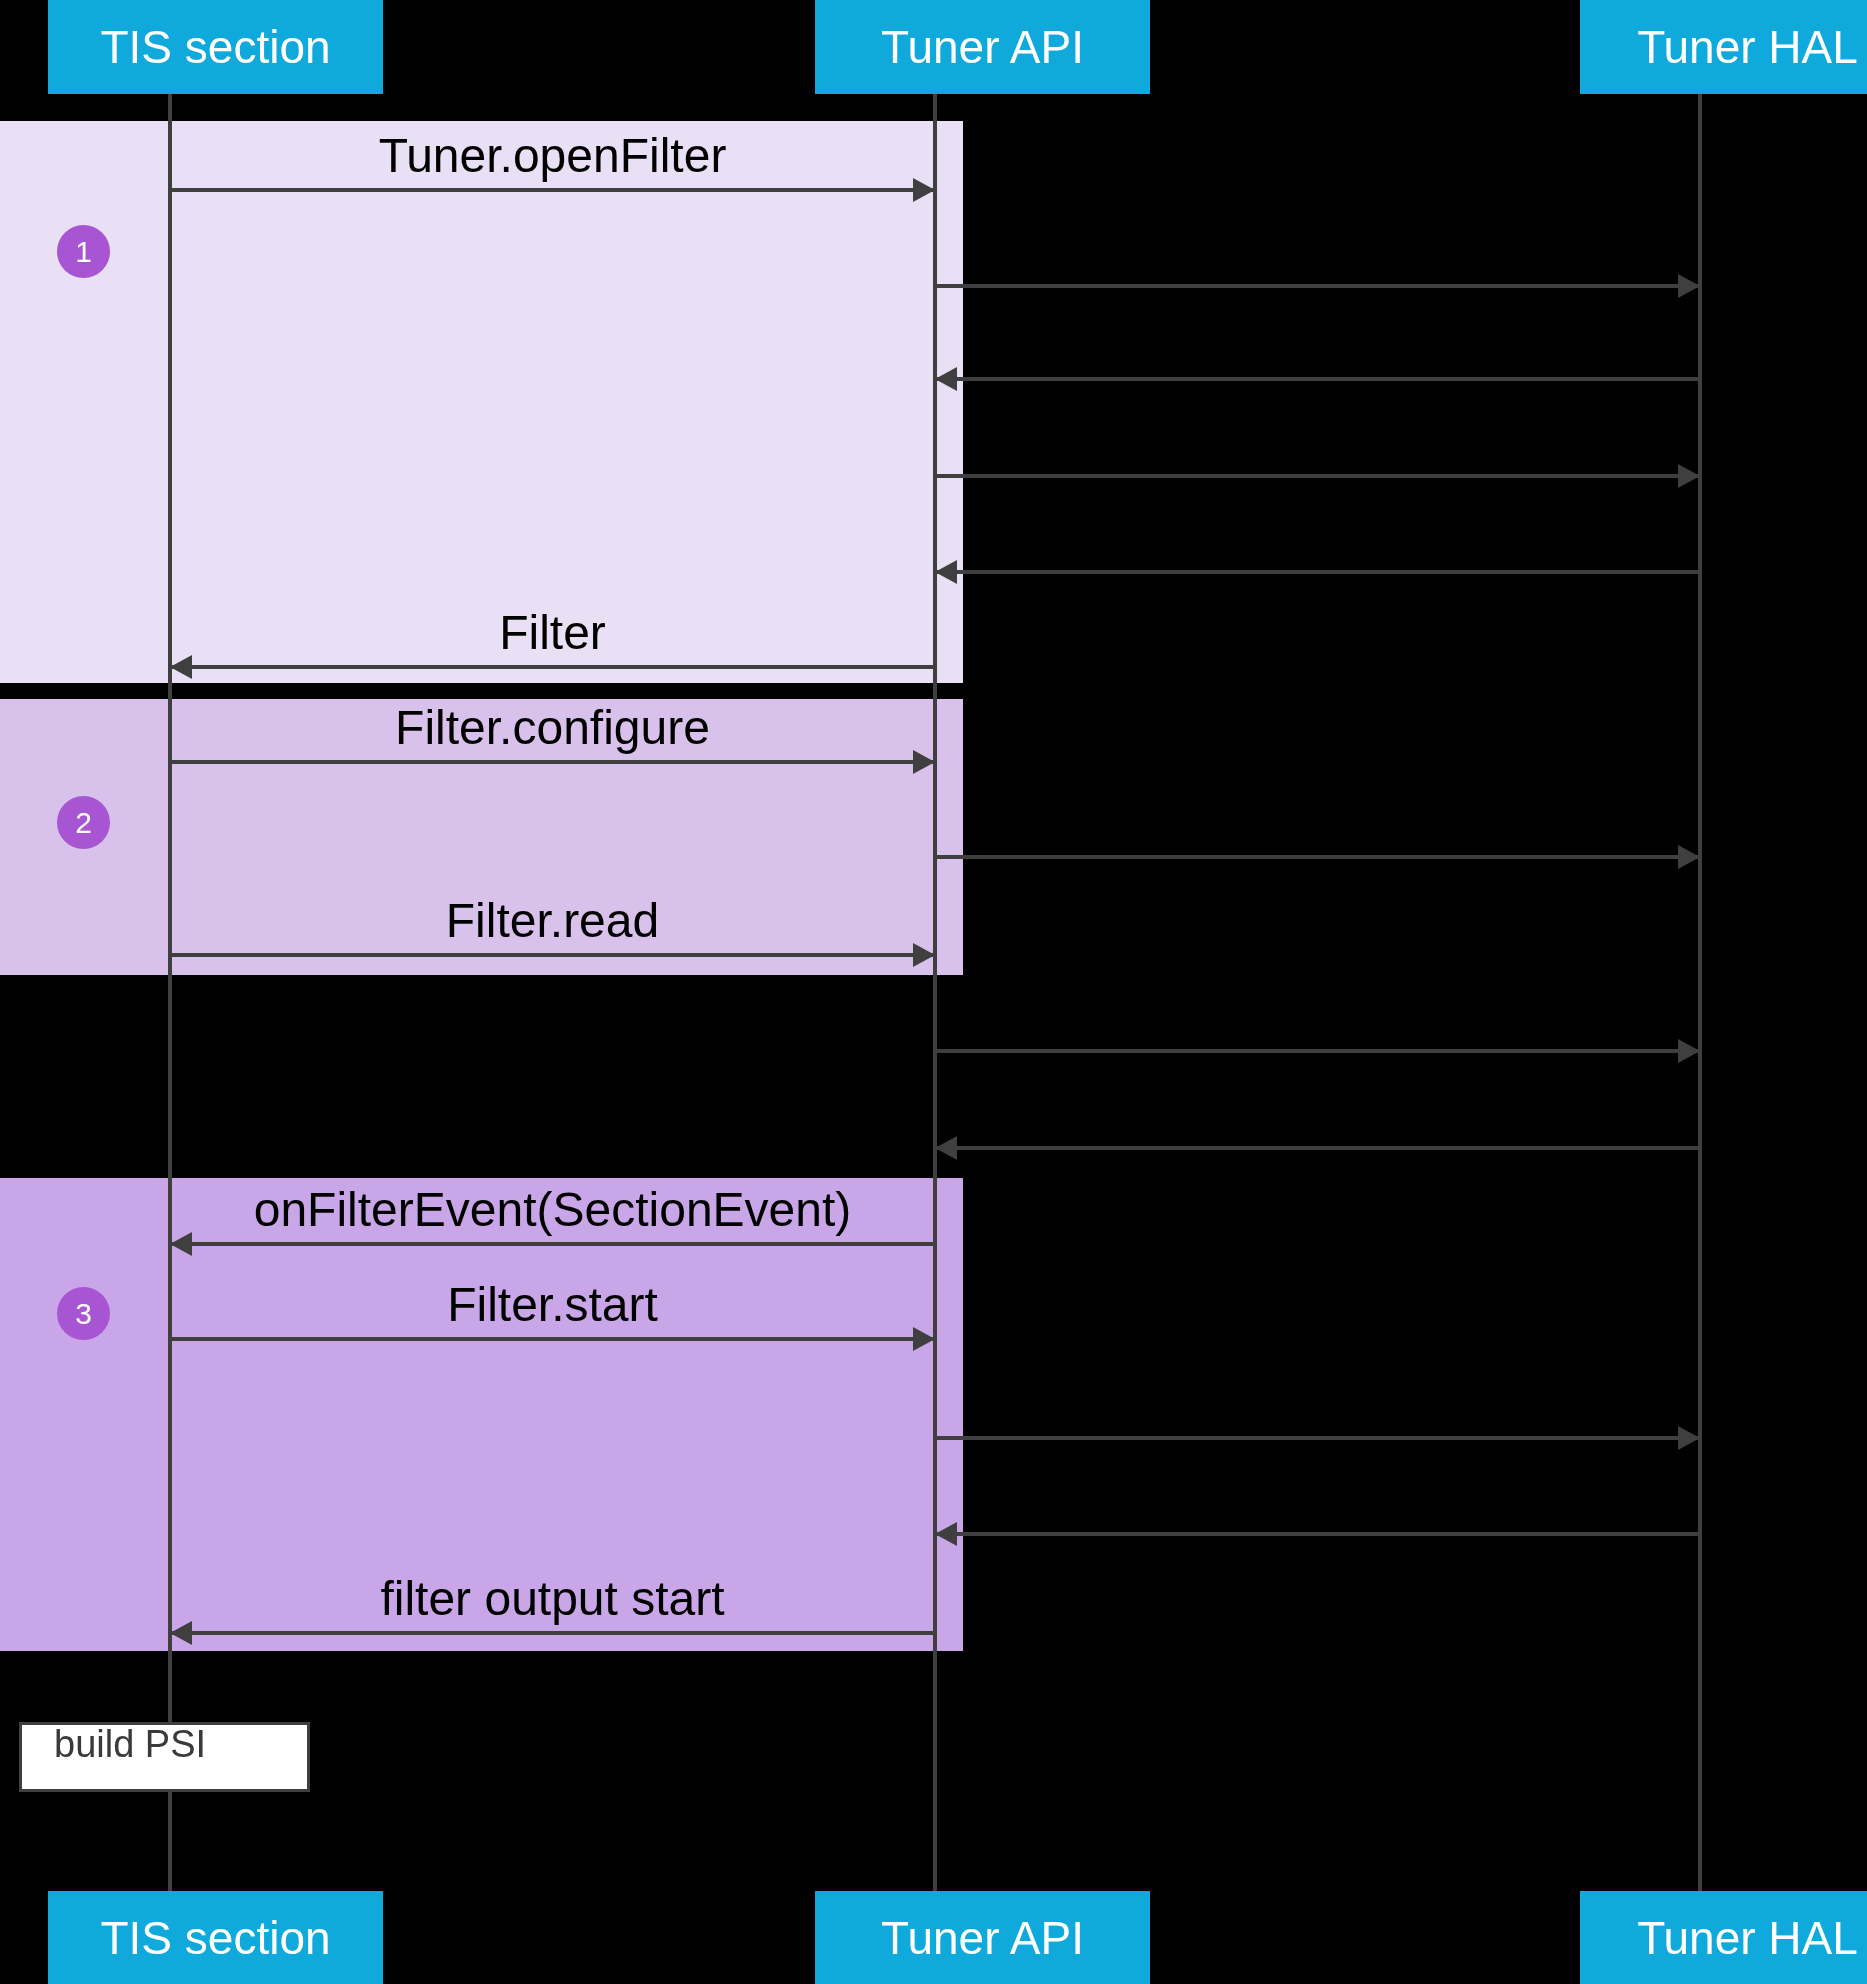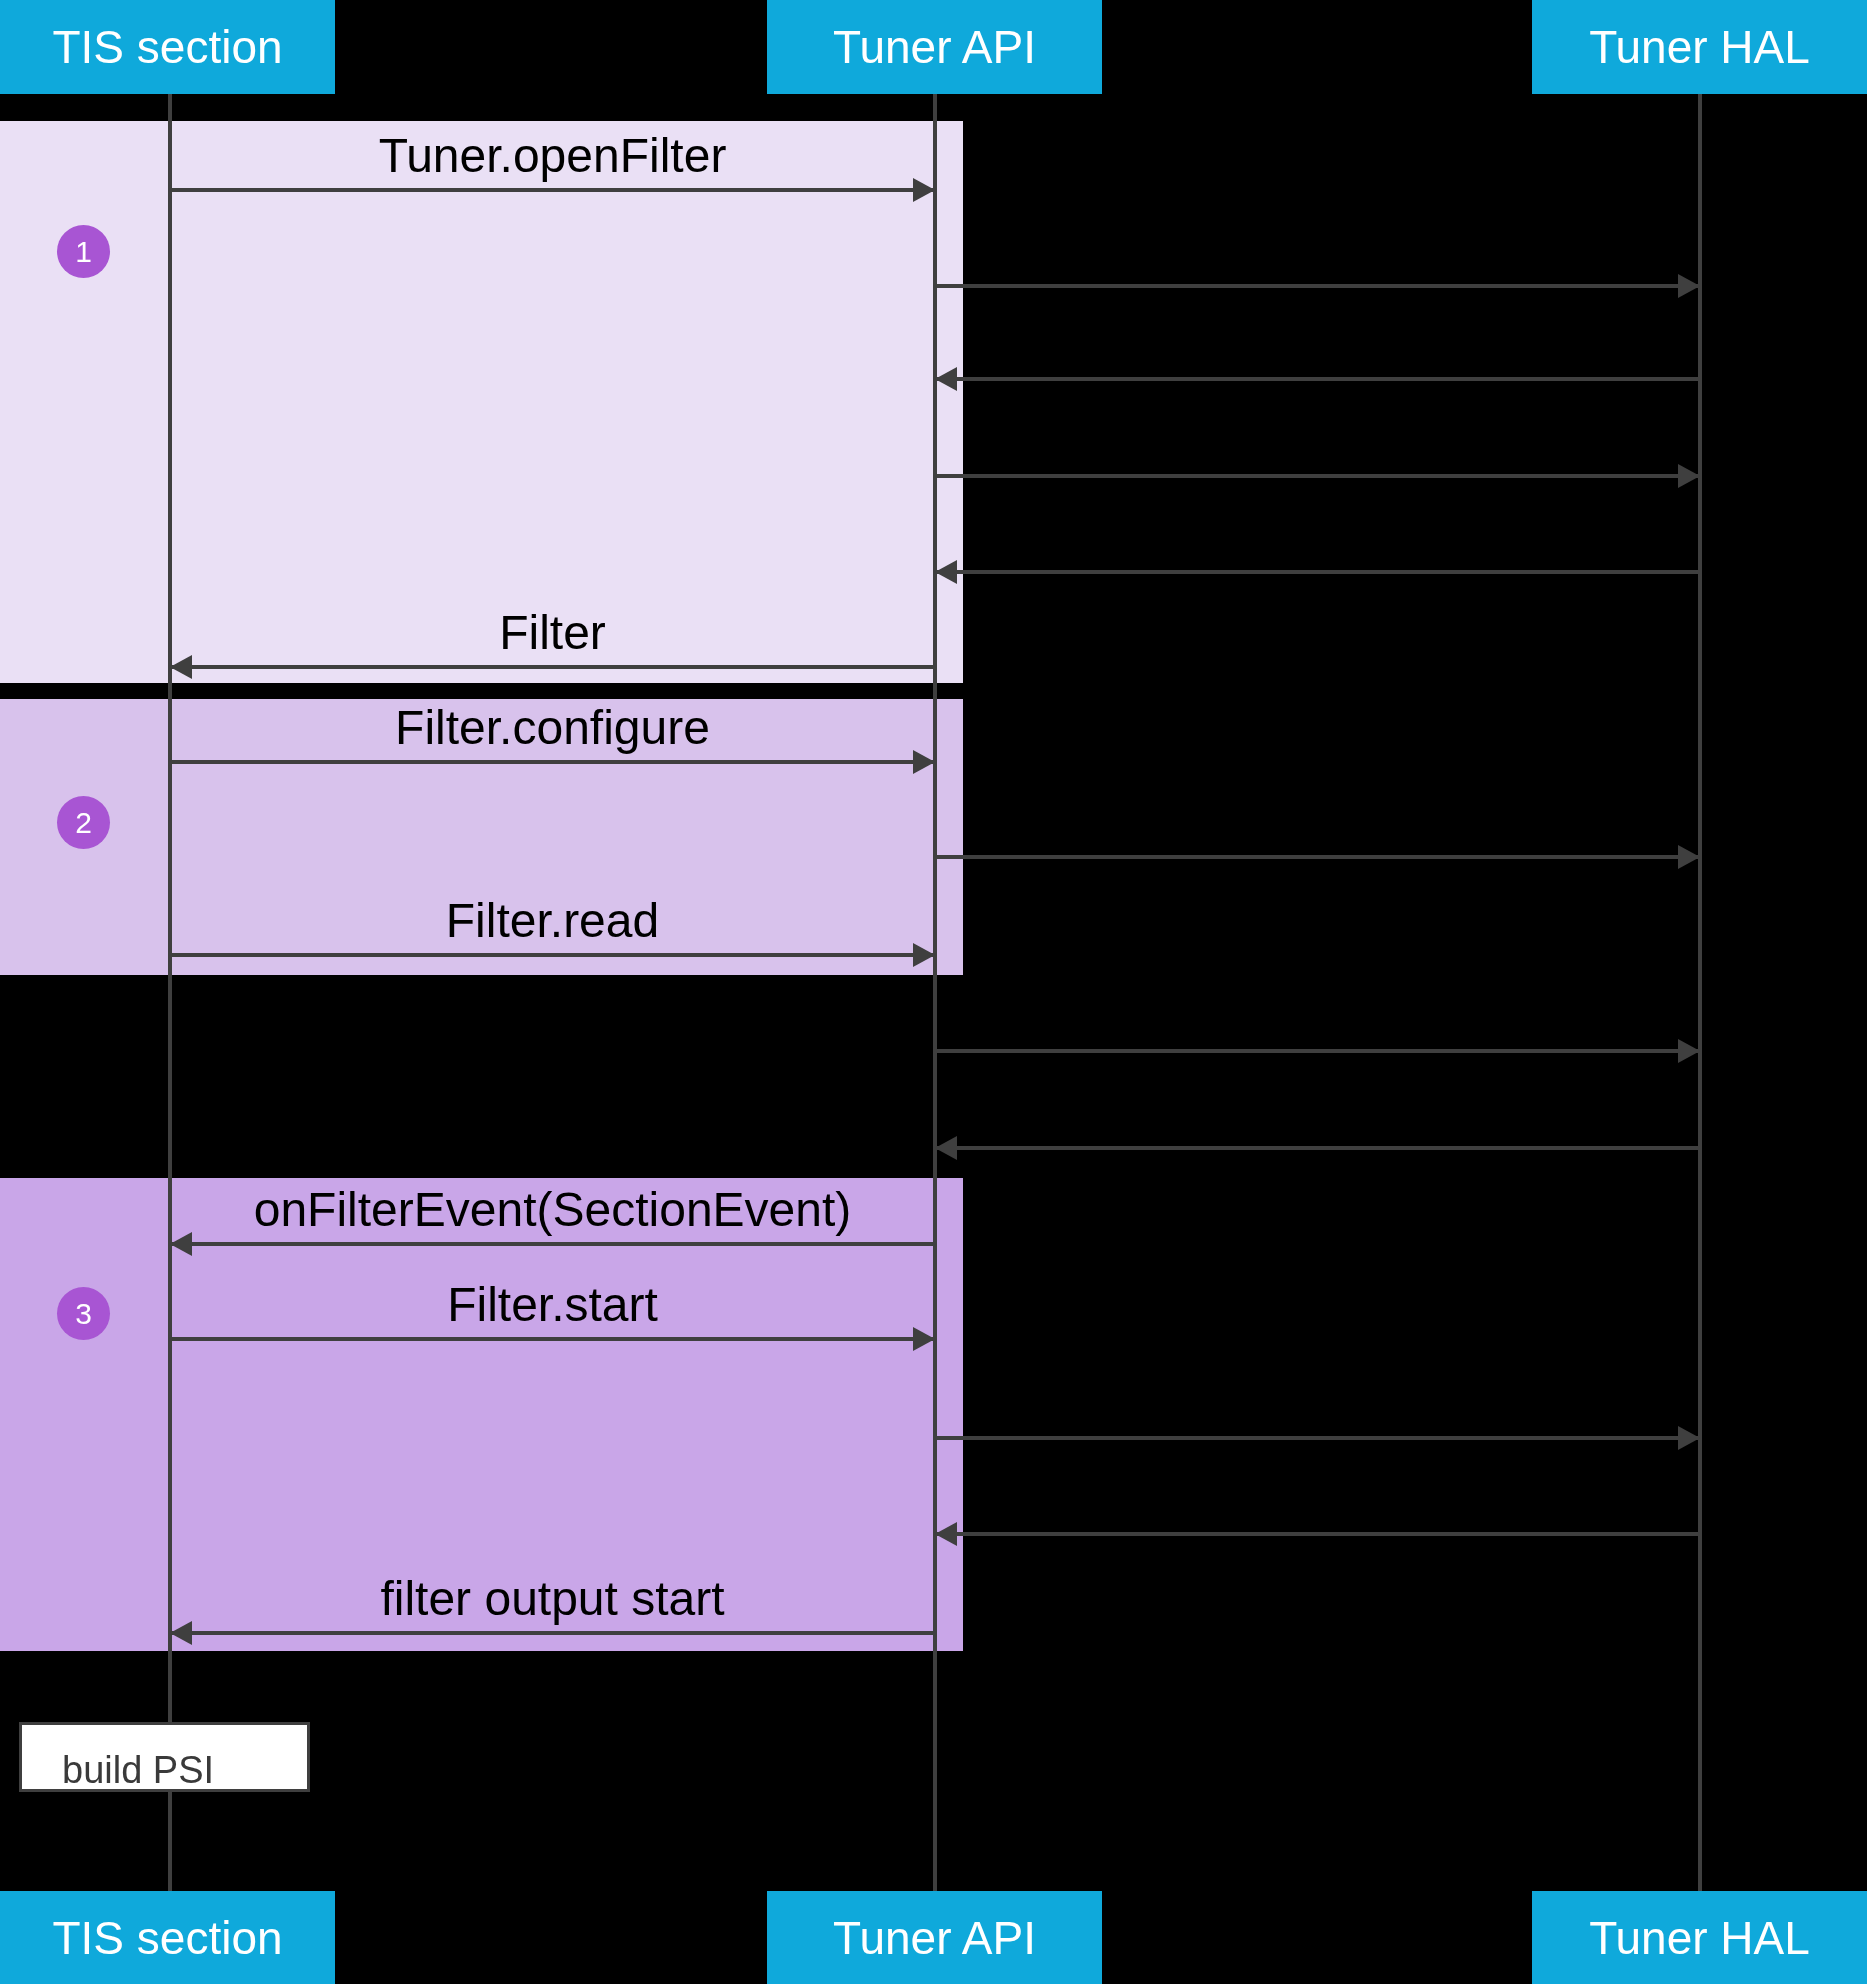--- a/index.html
+++ b/index.html
@@ -23,20 +23,21 @@
     position: absolute;
     background: #0FA9DB;
     color: #ffffff;
     display: flex;
     align-items: center;
     justify-content: center;
     font-size: 46px;
     line-height: 1;
     letter-spacing: 0px;
     white-space: nowrap;
+    margin-left: 48px;
   }
 
   
   .lifeline {
     position: absolute;
     width: 3.8px;
     background: #3f3f3f;
   }
 
   
@@ -100,25 +101,25 @@
     white-space: nowrap;
   }
 
   
   .note-box {
     position: absolute;
     background: #ffffff;
     border: 3.8px solid #3f3f3f;
     box-sizing: border-box;
     display: flex;
-    align-items: flex-end;
+    align-items: flex-start;
     color: #3a3a3a;
     font-size: 38px;
     line-height: 1;
-    padding-left: 40px;
+    padding-left: 32px;
     white-space: nowrap;
   }
 </style>
 </head>
 <body>
 
 <div id="stage">
 
   <div class="band" style="top:121px; height:562px; width:963px; background:#EAE0F5;"></div>
   <div class="band" style="top:699px; height:276px; width:963px; background:#D8C2EC;"></div>

